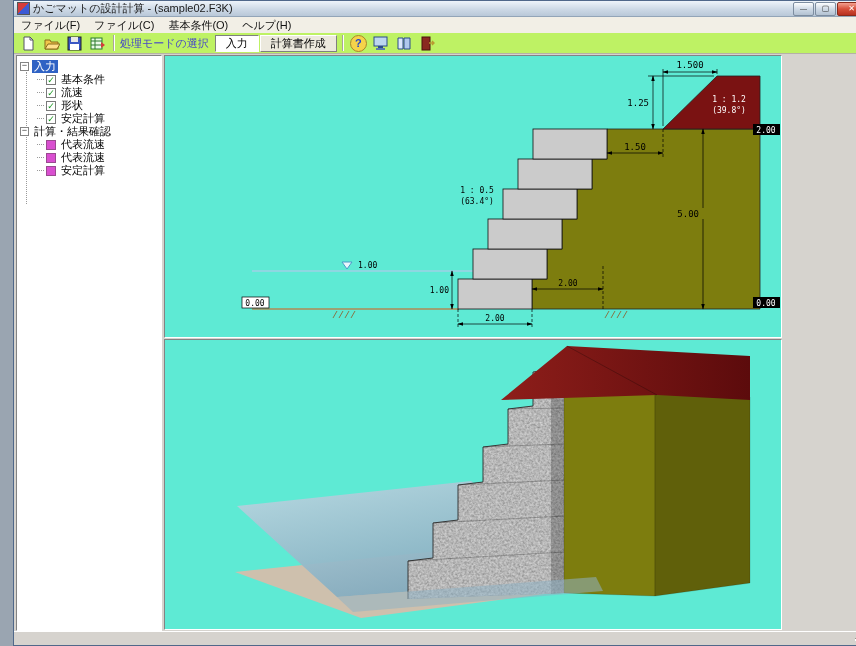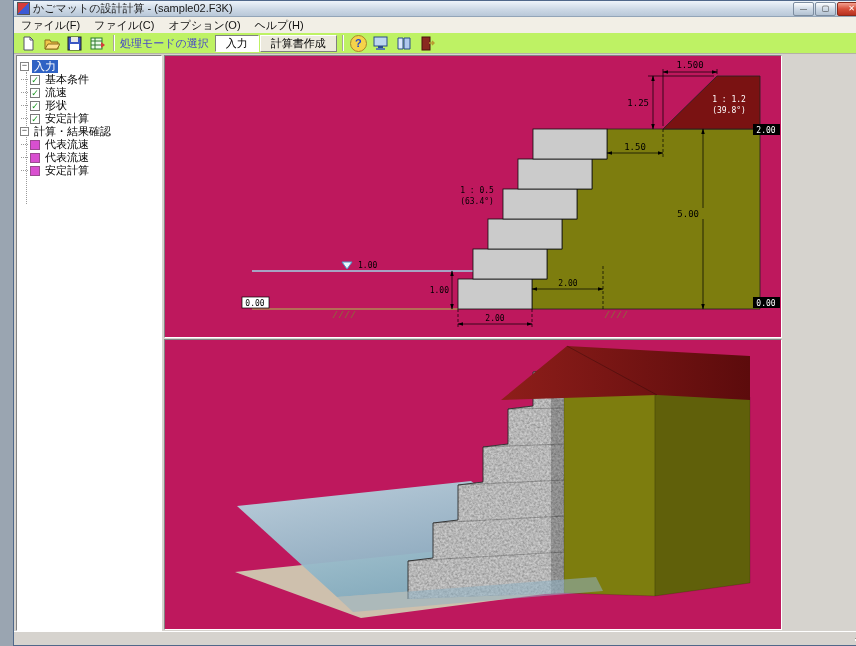--- a/index.html
+++ b/index.html
@@ -36,34 +36,34 @@
   .helpcirc{width:15px;height:15px;border-radius:50%;background:radial-gradient(#ffe98a,#e8bココ);background:#f5d34a;border:1px solid #a8862a;
     color:#2244cc;font-weight:bold;font-size:11px;line-height:14px;text-align:center;}
   .helpcirc::before{content:"?";}
 
   
   .tree{position:absolute;left:2px;top:54px;width:146px;height:576px;background:#fff;
     border:1px solid;border-color:#838383 #fff #fff #838383;box-sizing:border-box;font-size:11px;overflow:hidden;}
   .tline{position:absolute;left:9px;top:16px;height:132px;border-left:1px dotted #9a9a9a;}
   .trow{position:relative;height:13px;line-height:13px;display:flex;align-items:center;white-space:nowrap;}
   .trow.root{padding-left:3px;}
-  .trow.child{padding-left:4px;}
+  .trow.child{padding-left:20px;}
   .trow.child::before{content:"";display:inline-block;width:7px;height:0;border-top:1px dotted #9a9a9a;margin-right:2px;}
   .exp{display:inline-block;width:9px;height:9px;border:1px solid #848484;background:#fff;color:#333;
     font-size:9px;line-height:7px;text-align:center;margin-right:3px;box-sizing:border-box;}
   .exp::before{content:"−";position:relative;top:-1px;}
   .chk{display:inline-block;width:10px;height:10px;border:1px solid #7a7a7a;background:#fff;color:#1a9922;
     font-size:9px;line-height:9px;text-align:center;margin-right:3px;box-sizing:border-box;}
   .chk::before{content:"✓";}
   .pnk{display:inline-block;width:10px;height:10px;border:1px solid #9a4a90;background:#d94fd0;margin-right:3px;box-sizing:border-box;}
   .tlabel{padding:0 2px;}
   .tlabel.sel{background:#2f62c4;color:#fff;}
 
   
-  .panel{position:absolute;background:#be185d;border:1px solid;border-color:#838383 #fff #fff #838383;box-sizing:border-box;}
+  .panel{position:absolute;background:#5eead4;border:1px solid;border-color:#838383 #fff #fff #838383;box-sizing:border-box;}
   .panel2d{left:150px;top:54px;width:618px;height:283px;}
   .panel3d{left:150px;top:338px;width:618px;height:291px;}
   .panel svg{display:block;}
 
   svg text{font-family:"DejaVu Sans Mono","Liberation Mono",monospace;font-size:9px;fill:#000;}
   svg text.small{font-size:8px;}
   svg text.wh{fill:#fff;}
 
   
   .statusbar{position:absolute;left:0;top:630px;width:100%;height:15px;background:#d6d3ce;border-top:1px solid #fff;}
@@ -81,21 +81,21 @@
     <span class="winbtns">
       <span class="wbtn min"></span>
       <span class="wbtn max"></span>
       <span class="wbtn close"></span>
     </span>
   </div>
 
   <div class="menubar">
     <span class="menuitem">ファイル(F)</span>
     <span class="menuitem">ファイル(C)</span>
-    <span class="menuitem">オプション(O)</span>
+    <span class="menuitem">基本条件(O)</span>
     <span class="menuitem">ヘルプ(H)</span>
   </div>
 
   <div class="toolbar">
     <span class="tbtn">
       <svg width="15" height="15">
           <path d="M3,1 h6 l3,3 v10 h-9 z" fill="#fff" stroke="#556" stroke-width="1"></path>
           <path d="M9,1 v3 h3" fill="none" stroke="#556"></path>
         </svg>
     </span>

